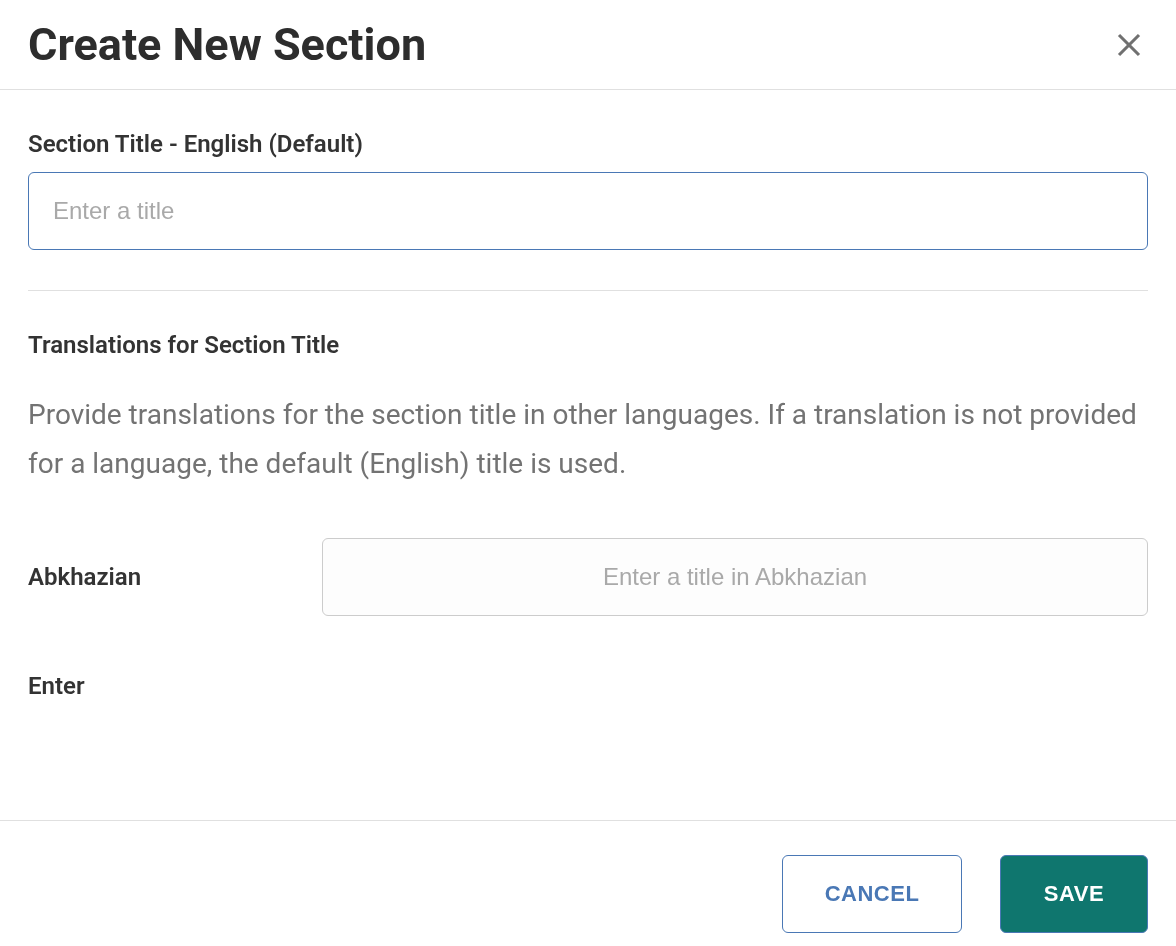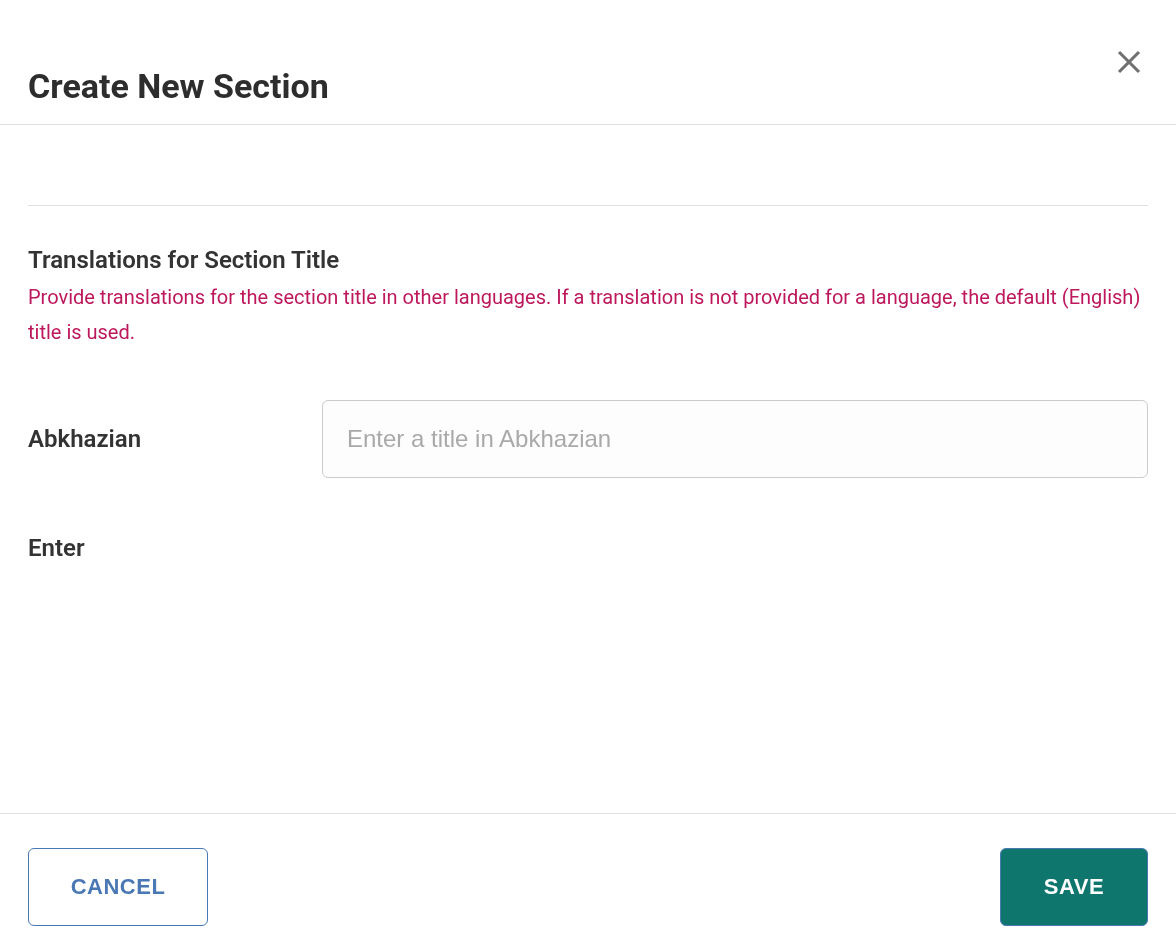--- a/index.html
+++ b/index.html
@@ -21,24 +21,23 @@
     flex-direction: column;
   }
   .dialog-header {
     display: flex;
     align-items: center;
     justify-content: space-between;
     padding: 18px 28px 18px 28px;
     border-bottom: 1px solid #e0e0e0;
   }
   .dialog-title {
-    font-size: 34px;
+    font-size: 45px;
     font-weight: 700;
     color: #2d2d2d;
-    margin-top: 48px;
   }
   .close-btn {
     background: none;
     border: none;
     cursor: pointer;
     padding: 4px;
     display: flex;
     align-items: center;
     justify-content: center;
   }
@@ -75,25 +74,25 @@
   }
   .divider {
     border: none;
     border-top: 1px solid #e0e0e0;
     margin: 40px 0 40px 0;
   }
   .section-heading {
     font-size: 24px;
     font-weight: 600;
     color: #333333;
-    margin-bottom: 6px;
+    margin-bottom: 31px;
   }
   .section-description {
-    font-size: 20px;
-    color: #be185d;
+    font-size: 28px;
+    color: #737373;
     line-height: 1.75;
     margin-bottom: 50px;
   }
   .translation-row {
     display: flex;
     align-items: center;
     margin-bottom: 56px;
   }
   .translation-label {
     width: 294px;
@@ -104,29 +103,30 @@
   .translation-input {
     flex: 1;
     height: 78px;
     border: 1px solid #cccccc;
     border-radius: 6px;
     padding: 0 24px;
     font-size: 24px;
     color: #333333;
     outline: none;
     background: #fdfdfd;
+    text-align: center;
   }
   .translation-input::placeholder {
     color: #a9a9a9;
   }
   .dialog-footer {
     border-top: 1px solid #e0e0e0;
-    padding: 34px 28px 20px 28px;
+    padding: 34px 28px 13px 28px;
     display: flex;
-    justify-content: space-between;
+    justify-content: flex-end;
     gap: 38px;
   }
   .btn {
     height: 78px;
     padding: 0 34px;
     border-radius: 6px;
     font-size: 22px;
     font-weight: 700;
     letter-spacing: 0.5px;
     cursor: pointer;
@@ -157,20 +157,24 @@
     <button class="close-btn">
       <svg viewBox="0 0 24 24" fill="none">
         <line x1="4" y1="4" x2="20" y2="20"></line>
         <line x1="20" y1="4" x2="4" y2="20"></line>
       </svg>
     </button>
   </div>
 
   <div class="dialog-body">
 
+    <div>
+      <div class="field-label">Section Title - English (Default)</div>
+      <input type="text" class="text-input" autofocus="" placeholder="Enter a title" style="">
+    </div>
 
     <hr class="divider">
 
     <div>
       <div class="section-heading">Translations for Section Title</div>
       <p class="section-description">Provide translations for the section title in other languages. If a translation is not provided for a language, the default (English) title is used.</p>
 
       <div class="translation-row">
         <div class="translation-label">Abkhazian</div>
         <input type="text" class="translation-input" placeholder="Enter a title in Abkhazian" style="">

